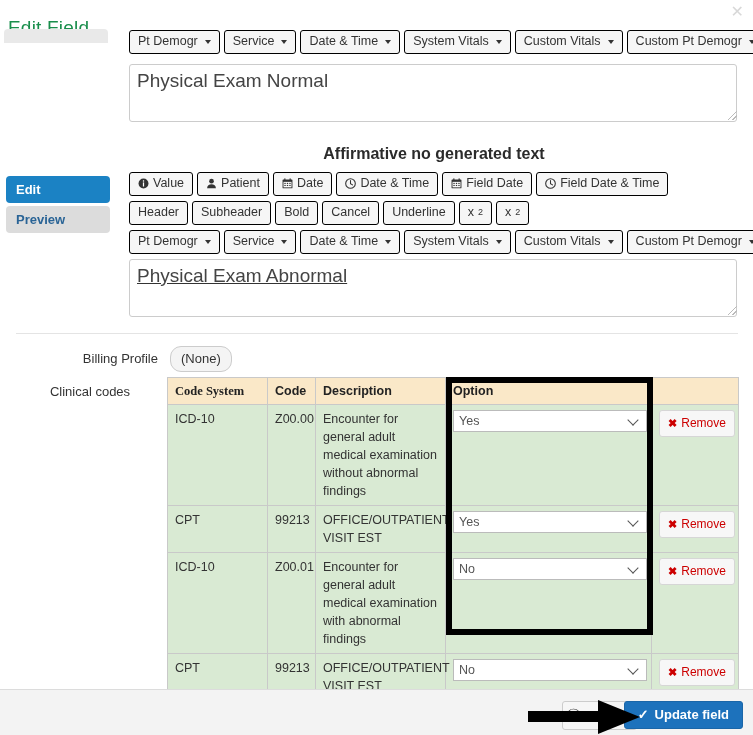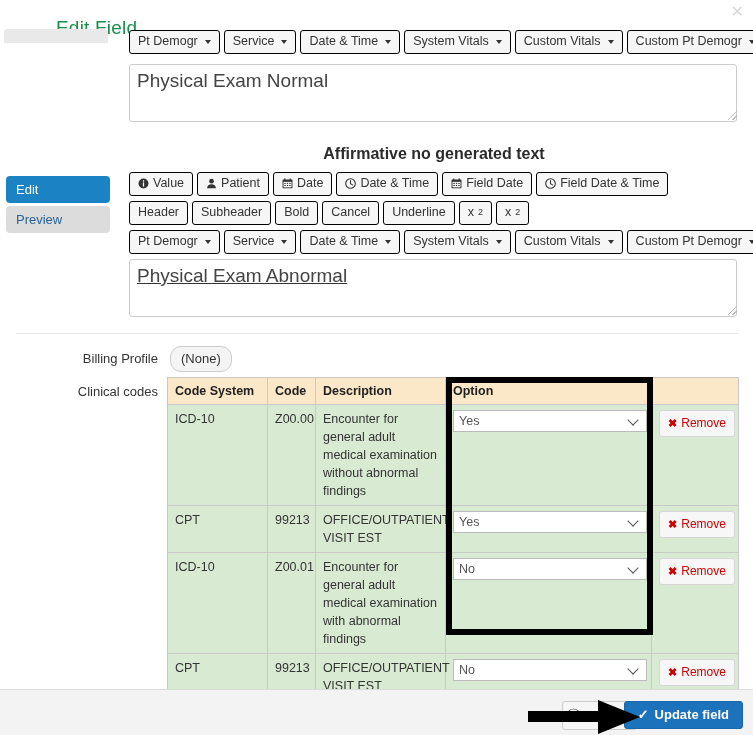--- a/index.html
+++ b/index.html
@@ -11,21 +11,21 @@
     font-size: 13px;
     color: #333;
     overflow: hidden;
   }
   #page { position: relative; width: 753px; height: 735px; background:#fff; }
 
   
   .modal-title {
     position: absolute; left: 8px; top: 4px;
     font-size: 19px; font-weight: normal;
-    color: #1a8e4c; letter-spacing: .2px; margin-left: 48px;
+    color: #1a8e4c; letter-spacing: .2px;
   }
   .close-x {
     position: absolute; right: 9px; top: 4px;
     font-size: 16px; color: #d8d8d8; line-height: 1;
     font-family: "Liberation Sans", sans-serif;
   }
 
   
   .ghost-pill {
     position: absolute; left: 4px; top: 29px;
@@ -80,21 +80,21 @@
   .ta-wrap { position: relative; }
   .resizer {
     position: absolute; right: 2px; bottom: 2px;
     width: 9px; height: 9px; pointer-events: none;
     background:
       linear-gradient(135deg, transparent 45%, #bbb 45%, #bbb 55%, transparent 55%),
       linear-gradient(135deg, transparent 70%, #bbb 70%, #bbb 80%, transparent 80%);
   }
 
   
-  .rail { position: absolute; left: 6px; top: 176px; width: 80px; }
+  .rail { position: absolute; left: 6px; top: 176px; width: 80px; font-weight: bold; }
   .rail-item {
     display: block; width: 104px; padding: 6px 10px;
     font-size: 13px; border-radius: 4px; margin-bottom: 3px;
   }
   .rail-item.active { background: #1b82c4; color: #fff; }
   .rail-item.idle { background: #dcdcdc; color: #2a6496; }
 
   
   .hr { position: absolute; left: 16px; top: 333px; width: 722px; height: 1px; background: #e4e4e4; }
 
@@ -106,40 +106,40 @@
   .bp-btn {
     position: absolute; left: 170px; top: 346px;
     background: #f4f4f4; border: 1px solid #ccc; border-radius: 11px;
     padding: 4px 10px 5px 10px; font-size: 13px; color: #333;
     display: inline-flex; align-items: center;
   }
 
   
   .cc-label {
     position: absolute; left: 0; top: 384px; width: 158px;
-    text-align: right; font-size: 13px; color: #333; padding-left: 22px;
+    text-align: center; font-size: 13px; color: #333; padding-left: 22px;
   }
   .cc-table {
     position: absolute; left: 167px; top: 377px;
     width: 571px; border-collapse: collapse;
     font-size: 12.5px; table-layout: fixed;
   }
   .cc-table th, .cc-table td {
     border: 1px solid #c9c9c9;
     padding: 5px 7px;
     vertical-align: top;
     line-height: 18px;
   }
   .cc-table thead th {
     background: #fae8c8; font-weight: bold; color: #222;
     text-align: left; height: 25px; padding-top: 4px; padding-bottom: 4px;
   }
   .cc-table tbody td { background: #d9ead3; color: #333; }
   .cc-table tfoot td { background: #f4f4f4; border: 1px solid #c9c9c9; text-align: right; padding: 5px 6px; }
-  .c-sys { width: 100px; }
+  .c-sys { width: 100px; font-family: Liberation Serif, serif; }
   .c-code { width: 48px; }
   .c-desc { width: 130px; }
   .c-opt { width: 206px; }
   .c-act { width: 87px; }
 
   .opt-select {
     width: 194px; height: 22px;
     border: 1px solid #bbb; border-radius: 0;
     background: #fff; color: #555;
     font-family: "Liberation Sans", sans-serif; font-size: 12.5px;

